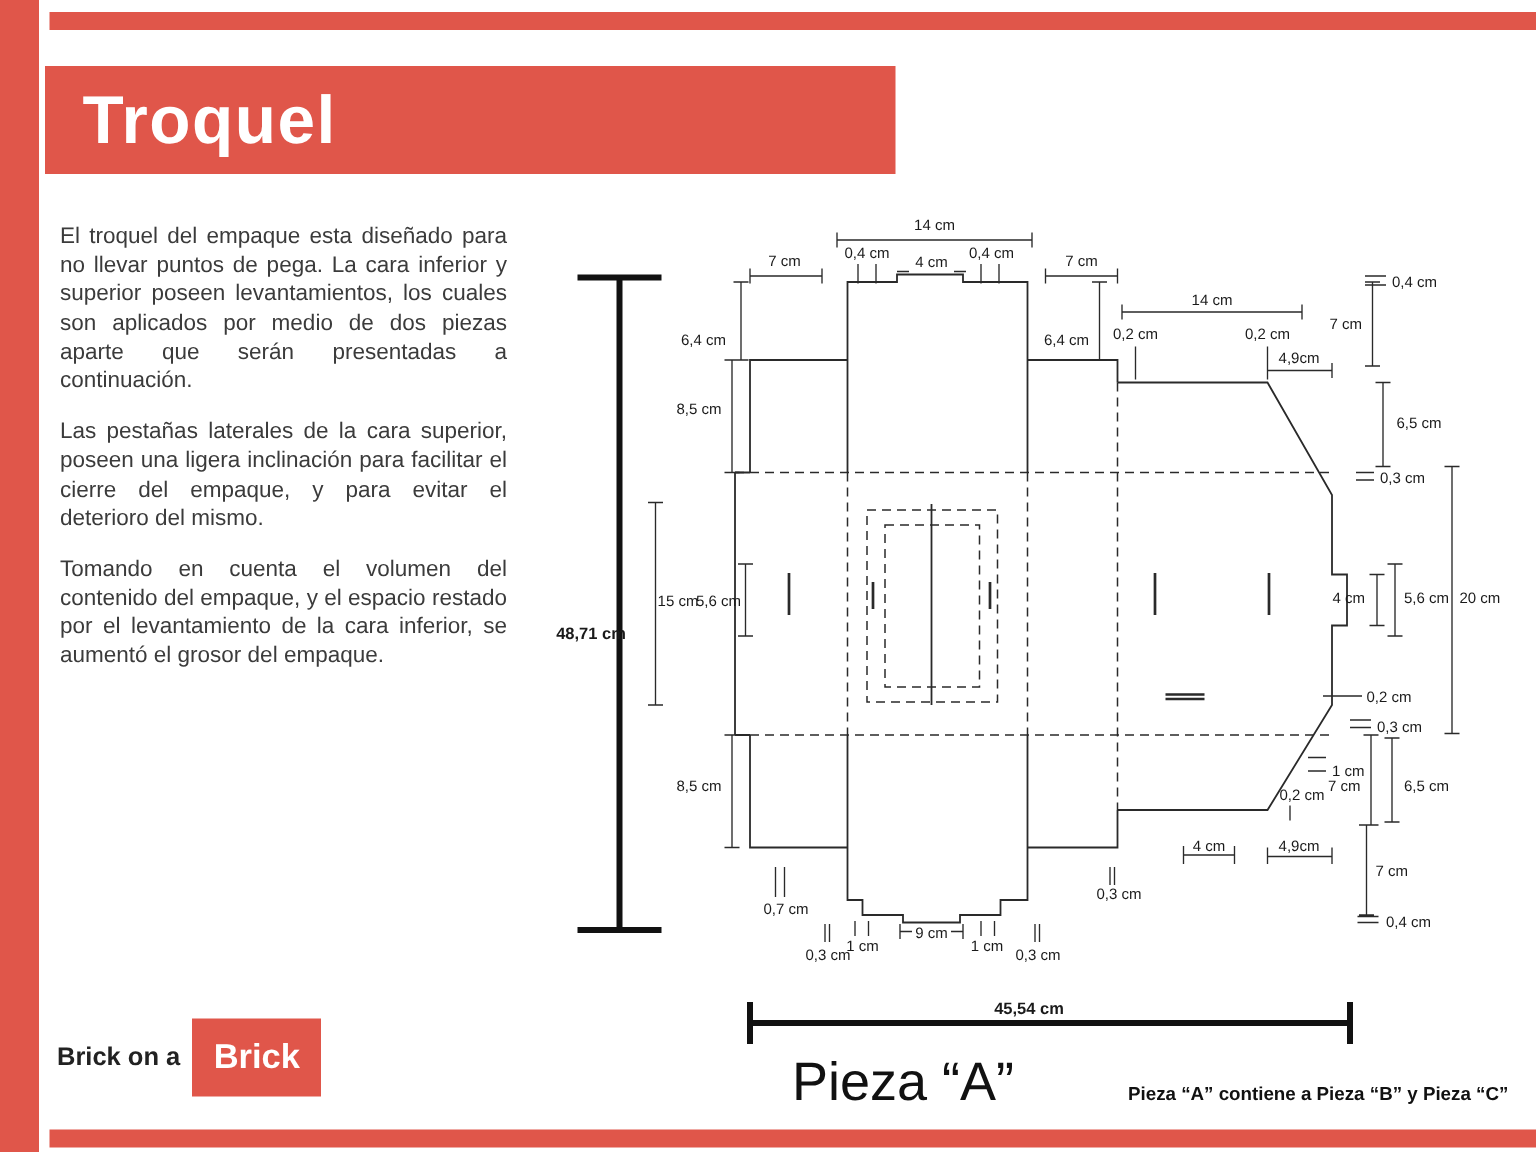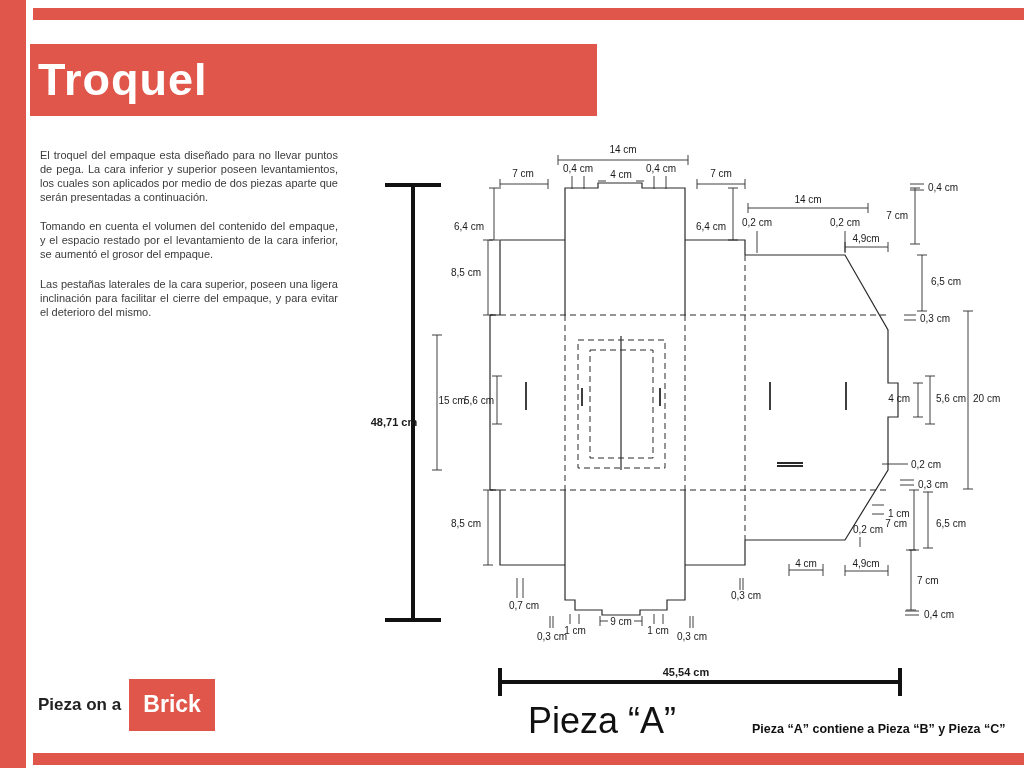--- a/index.html
+++ b/index.html
@@ -2,23 +2,23 @@
 <html style="--accent: #e0564a;"><head>
 <meta charset="utf-8">
 <style>
   * { margin:0; padding:0; box-sizing:border-box; }
   html,body { width:1024px; height:768px; }
   body { font-family:"Liberation Sans",sans-serif; background:#fff; position:relative; overflow:hidden; }
   .slide { position:absolute; inset:0; background:#fff; }
   .stripe-left { position:absolute; left:0; top:0; width:26px; height:768px; background:var(--accent,#e0564a); }
   .stripe-top { position:absolute; left:33px; top:8px; right:0; height:12px; background:var(--accent,#e0564a); }
   .stripe-bottom { position:absolute; left:33px; top:753px; right:0; height:12px; background:var(--accent,#e0564a); }
-  .title-bar { position:absolute; left:30px; top:44px; width:567px; height:72px; background:var(--accent,#e0564a); display:flex; align-items:center; padding-left:8px; }
+  .title-bar { position:absolute; left:30px; top:44px; width:567px; height:72px; background:var(--accent,#e0564a); display:flex; align-items:center; padding-left:25px; }
   .title-bar h1 { color:#fff; font-size:45px; font-weight:bold; letter-spacing:1px; }
-  .text-col { position:absolute; left:40px; top:148px; width:298px; font-size:11px; line-height:1.28; text-align:justify; color:#3b3b3b; }
+  .text-col { position:absolute; left:40px; top:148px; width:298px; font-size:15px; line-height:1.28; text-align:justify; color:#3b3b3b; }
   .text-col p { margin-bottom:15px; }
   .logo { position:absolute; left:38px; top:678px; height:53px; display:flex; align-items:center; gap:8px; }
   .logo-prefix { font-weight:bold; font-size:17px; color:#222; }
   .logo-brick { display:flex; align-items:center; justify-content:center; width:86px; height:52px; background:var(--accent,#e0564a); color:#fff; font-weight:bold; font-size:23px; }
   svg.diagram { position:absolute; left:0; top:0; width:1024px; height:768px; pointer-events:none; }
   .piece-title { position:absolute; left:528px; top:700px; font-size:36px; color:#111; }
   .piece-note { position:absolute; left:712px; top:722px; font-size:12.5px; font-weight:bold; color:#111;padding-left:40px; }
   svg text { font-family:"Liberation Sans",sans-serif; font-size:10px; fill:#1a1a1a; }
   svg text.biglabel { font-size:11px; font-weight:bold; }
   .solid { stroke:#2a2a2a; stroke-width:1.2; fill:none; }
@@ -35,26 +35,26 @@
   <div class="stripe-left"></div>
   <div class="stripe-top"></div>
   <div class="stripe-bottom"></div>
 
   <div class="title-bar">
     <h1>Troquel</h1>
   </div>
 
   <div class="text-col">
     <p>El troquel del empaque esta diseñado para no llevar puntos de pega. La cara inferior y superior poseen levantamientos, los cuales son aplicados por medio de dos piezas aparte que serán presentadas a continuación.</p>
+    <p>Las pestañas laterales de la cara superior, poseen una ligera inclinación para facilitar el cierre del empaque, y para evitar el deterioro del mismo.</p>
     <p>Tomando en cuenta el volumen del contenido del empaque, y el espacio restado por el levantamiento de la cara inferior, se aumentó el grosor del empaque.</p>
-    <p>Las pestañas laterales de la cara superior, poseen una ligera inclinación para facilitar el cierre del empaque, y para evitar el deterioro del mismo.</p>
   </div>
 
   <div class="logo">
-    <span class="logo-prefix">Pieza on a</span>
+    <span class="logo-prefix">Brick on a</span>
     <span class="logo-brick">Brick</span>
   </div>
 
   <svg class="diagram" viewBox="0 0 1024 768">
 
     <path class="solid" d="
       M565,315 L565,188 L598,188 L598,183 L642,183 L642,188 L685,188 L685,315
       M565,240 L500,240 L500,315
       M685,240 L745,240 L745,255
       M490,315 L490,490 M490,315 L500,315 M490,490 L500,490

